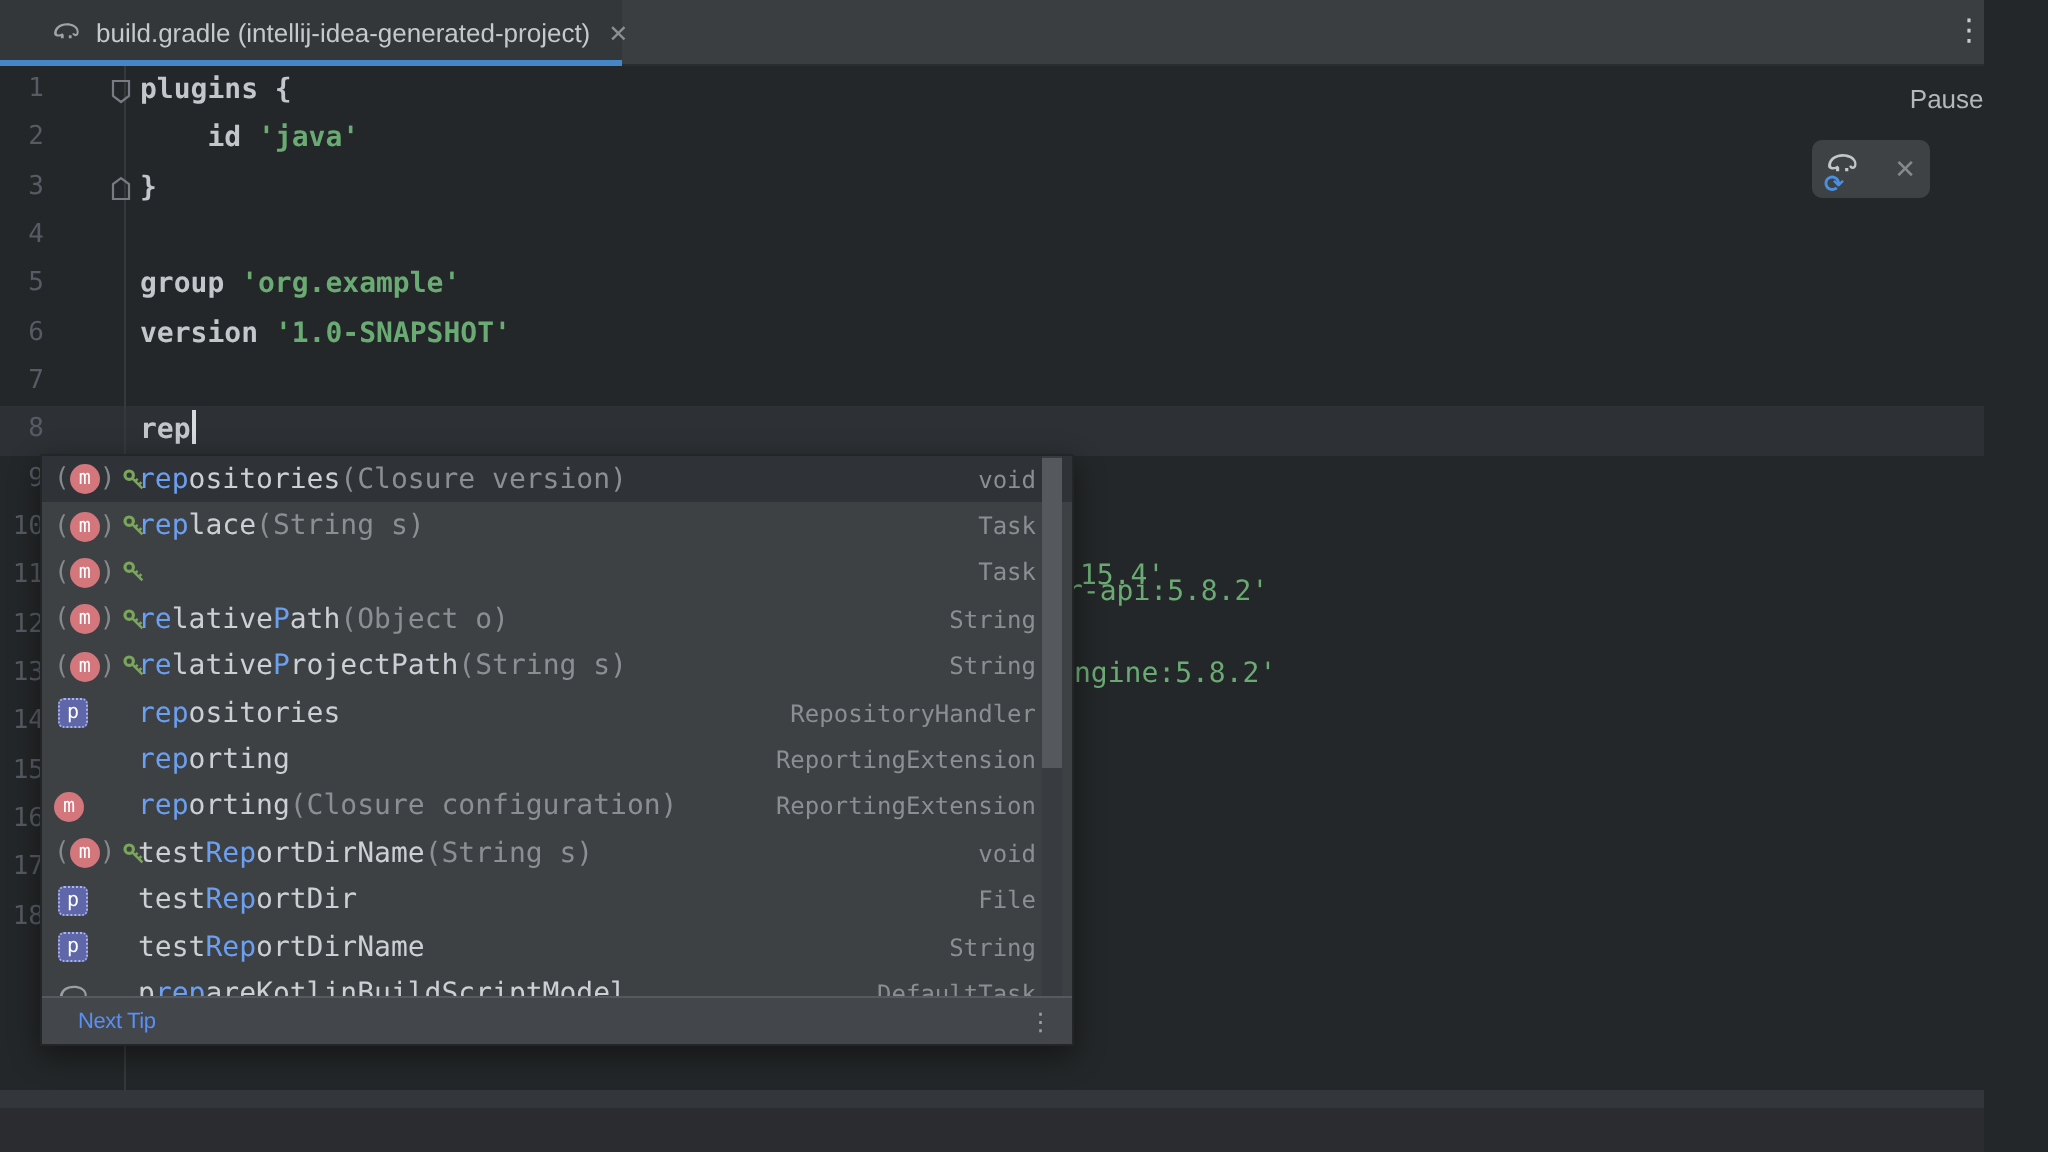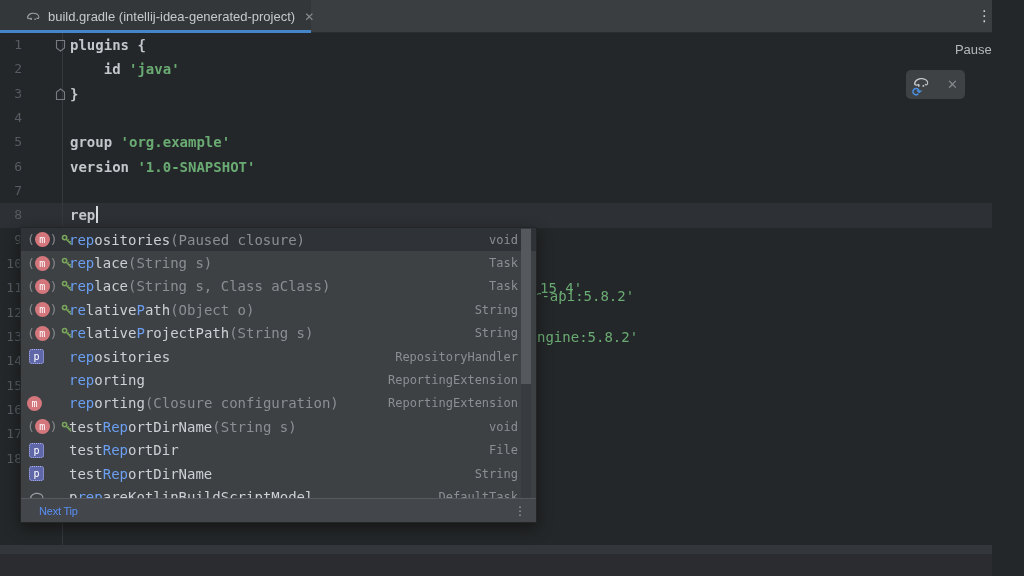--- a/index.html
+++ b/index.html
@@ -194,21 +194,21 @@
             <span class="par">(</span>
             <span class="mc">m</span>
             <span class="par">)</span>
             <svg class="keyic" width="12" height="12" viewBox="0 0 12 12">
               <g fill="none" stroke="#7aa65c" stroke-width="1.6">
                 <circle cx="3.6" cy="3.6" r="2.1"></circle>
                 <path d="M5.2 5.2l5 5M8.4 8.4l1.3-1.3M6.6 6.6l1.2-1.2" stroke-width="1.3"></path>
               </g>
             </svg>
           </span>
-          <span class="pname"><span class="m">rep</span><span>ositories</span><span class="pargs">(Paused closure)</span></span>
+          <span class="pname"><span class="m">rep</span><span>ositories</span><span class="pargs">(Closure version)</span></span>
           <span class="psp"></span>
           <span class="ptype">void</span>
         </div>
         <div class="pr">
           <span class="ic">
             <span class="par">(</span>
             <span class="mc">m</span>
             <span class="par">)</span>
             <svg class="keyic" width="12" height="12" viewBox="0 0 12 12">
               <g fill="none" stroke="#7aa65c" stroke-width="1.6">
@@ -226,21 +226,20 @@
             <span class="par">(</span>
             <span class="mc">m</span>
             <span class="par">)</span>
             <svg class="keyic" width="12" height="12" viewBox="0 0 12 12">
               <g fill="none" stroke="#7aa65c" stroke-width="1.6">
                 <circle cx="3.6" cy="3.6" r="2.1"></circle>
                 <path d="M5.2 5.2l5 5M8.4 8.4l1.3-1.3M6.6 6.6l1.2-1.2" stroke-width="1.3"></path>
               </g>
             </svg>
           </span>
-          <span class="pname"><span class="m">rep</span><span>lace</span><span class="pargs">(String s, Class aClass)</span></span>
           <span class="psp"></span>
           <span class="ptype">Task</span>
         </div>
         <div class="pr">
           <span class="ic">
             <span class="par">(</span>
             <span class="mc">m</span>
             <span class="par">)</span>
             <svg class="keyic" width="12" height="12" viewBox="0 0 12 12">
               <g fill="none" stroke="#7aa65c" stroke-width="1.6">

